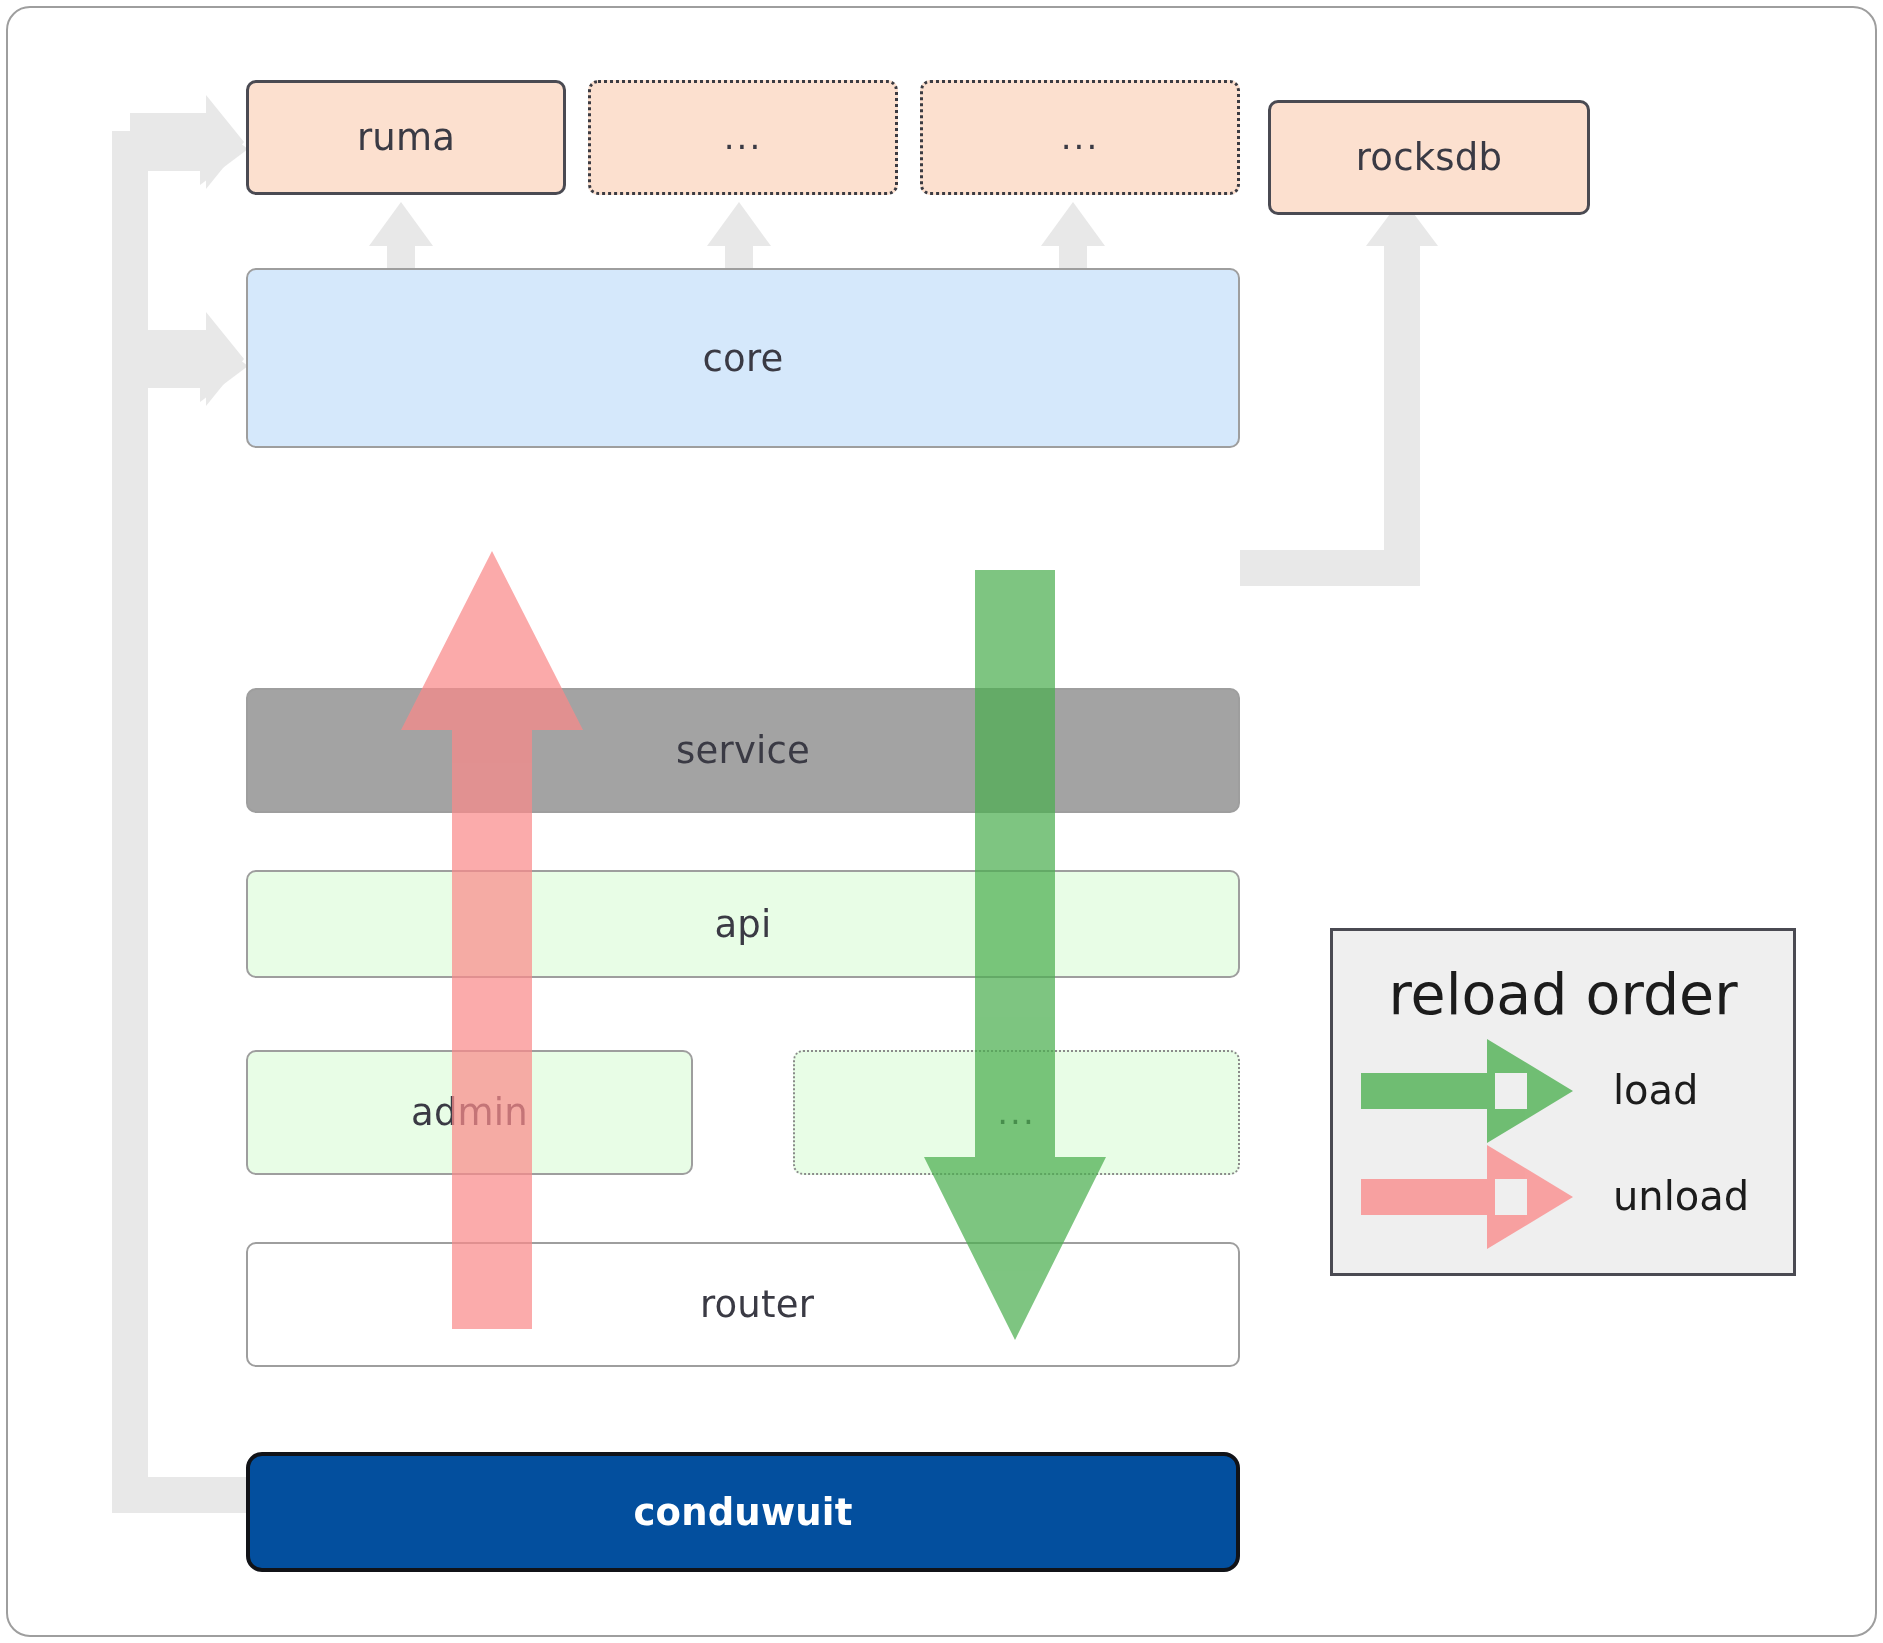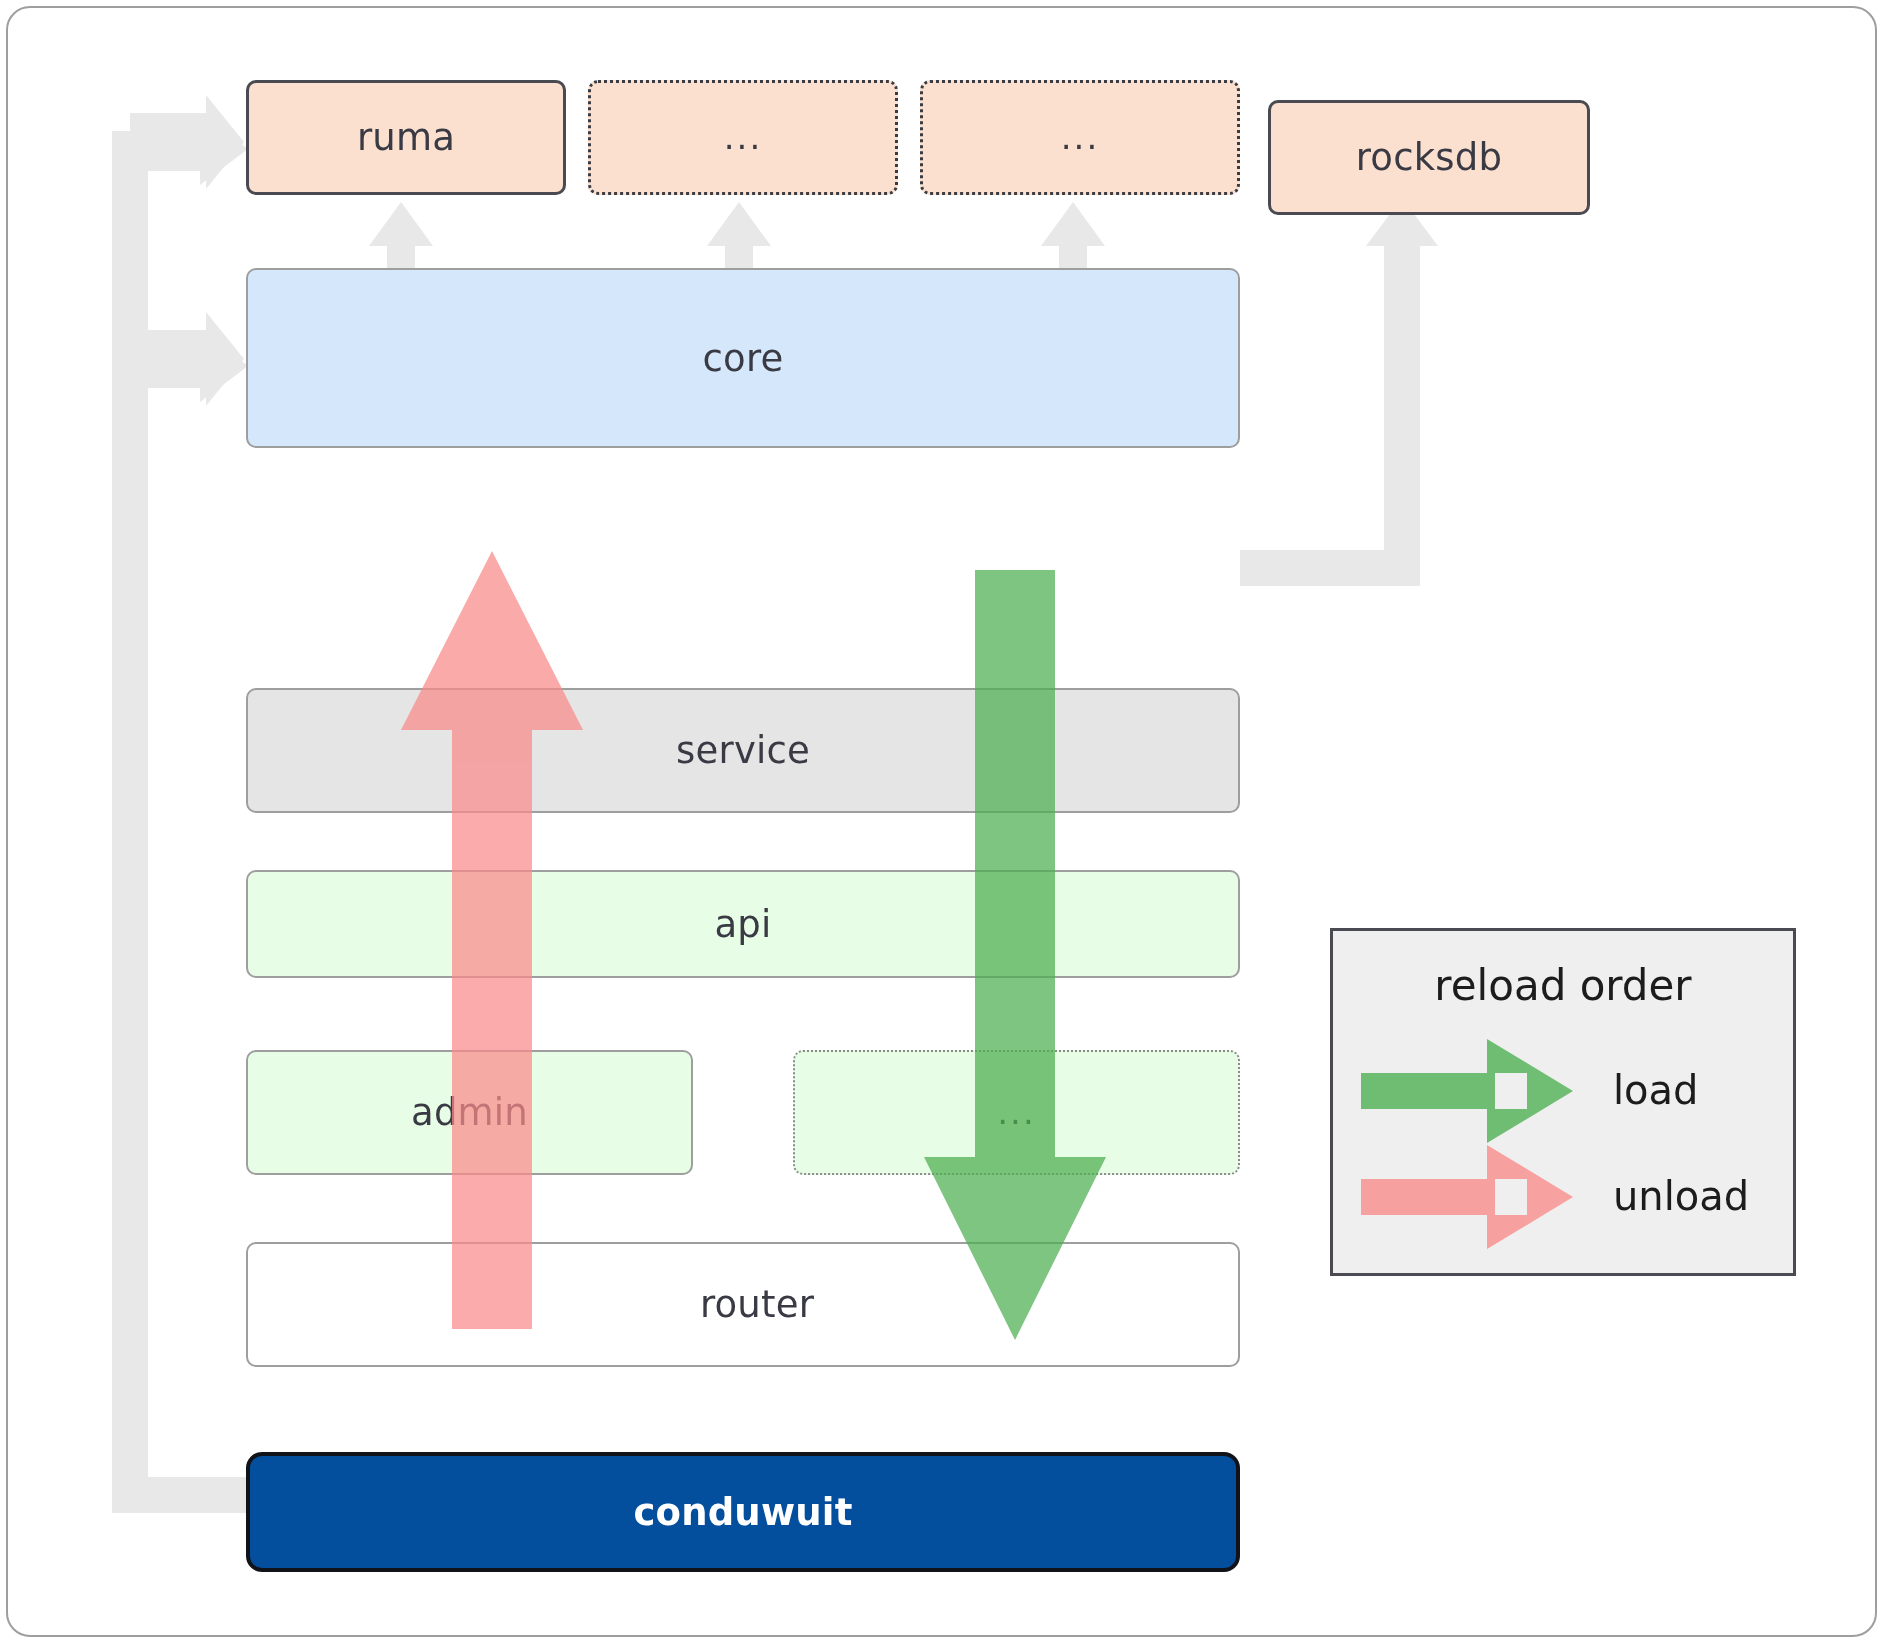--- a/index.html
+++ b/index.html
@@ -38,21 +38,21 @@
     z-index: 3;
   }
   .node.dim-border { border: 2px solid #9e9e9e; }
   .node.dark-border { border: 3px solid #4a4a52; }
   .node.dotted-border { border: 3px dotted #3b3b42; }
   .node.thin-dotted { border: 2px dotted #8a8a8a; }
 
   .orange { background: #fce0cf; }
   .blue   { background: #d5e8fb; }
   .green1 { background: #a4fb9e; }
-  .green2 { background: #e5e5e5; text-align: right; }
+  .green2 { background: #a3a3a3; text-align: right; }
   .green3 { background: #e8fde6; }
   .white  { background: #ffffff; padding-left: 28px; }
   .navy   { background: #034f9e; color: #ffffff; font-weight: 700; }
 
   .ellipsis { font-size: 34px; letter-spacing: 2px; line-height: .6; }
 
   
   #connectors { position: absolute; left:0; top:0; width:1883px; height:1643px; z-index: 2; }
 
   
@@ -62,21 +62,21 @@
   .legend {
     position: absolute;
     left: 1330px; top: 928px;
     width: 466px; height: 348px;
     background: #efefef;
     border: 3px solid #4a4a52;
     z-index: 6;
   }
   .legend-title {
     position: absolute; left: 0; top: 30px; width: 100%;
-    text-align: center; font-size: 42px; color: #1c1c1c;
+    text-align: center; font-size: 57px; color: #1c1c1c;
   }
   .legend-row { position: absolute; left: 0; width: 100%; height: 86px; }
   .legend-row.r1 { top: 122px; }
   .legend-row.r2 { top: 228px; }
   .legend-svg { position: absolute; left: 28px; top: -22px; width: 232px; height: 120px; }
   .legend-label {
     position: absolute; left: 280px; top: 14px;
     font-size: 40px; color: #1c1c1c;
   }
 </style>

